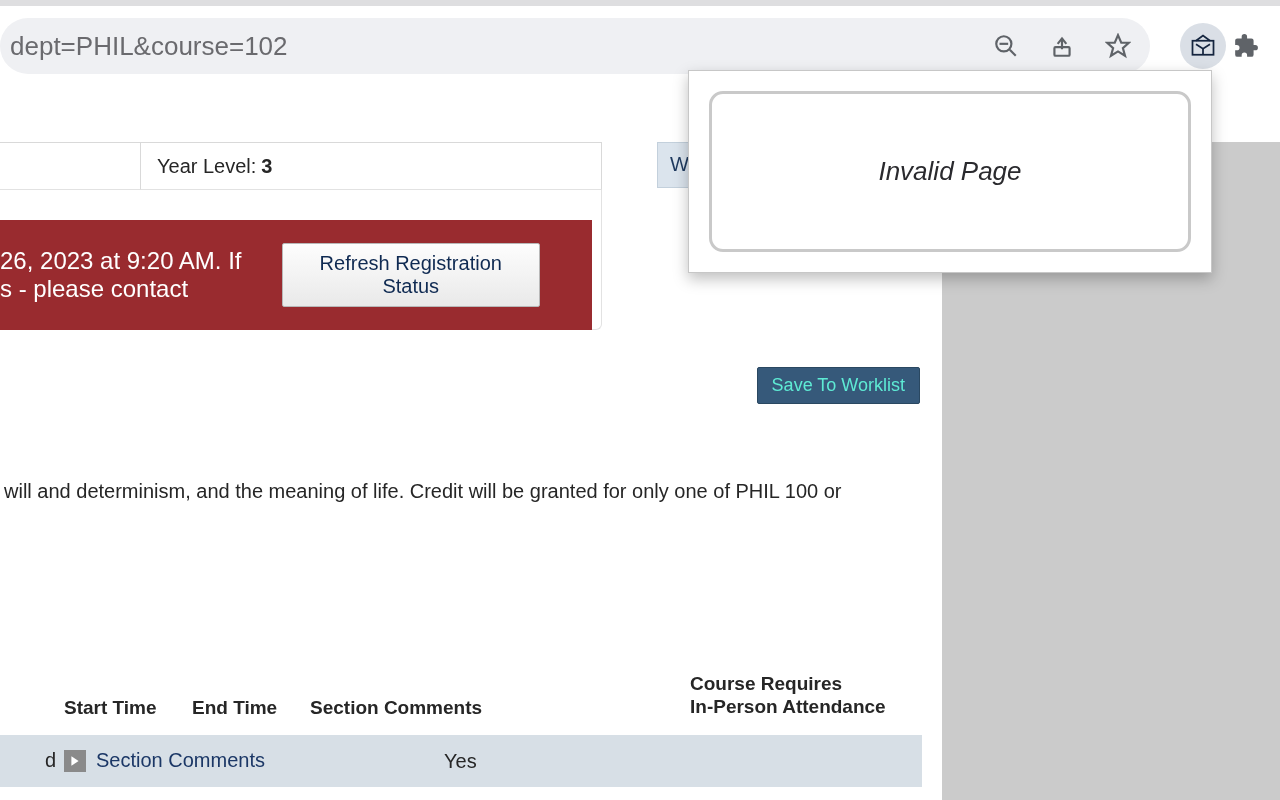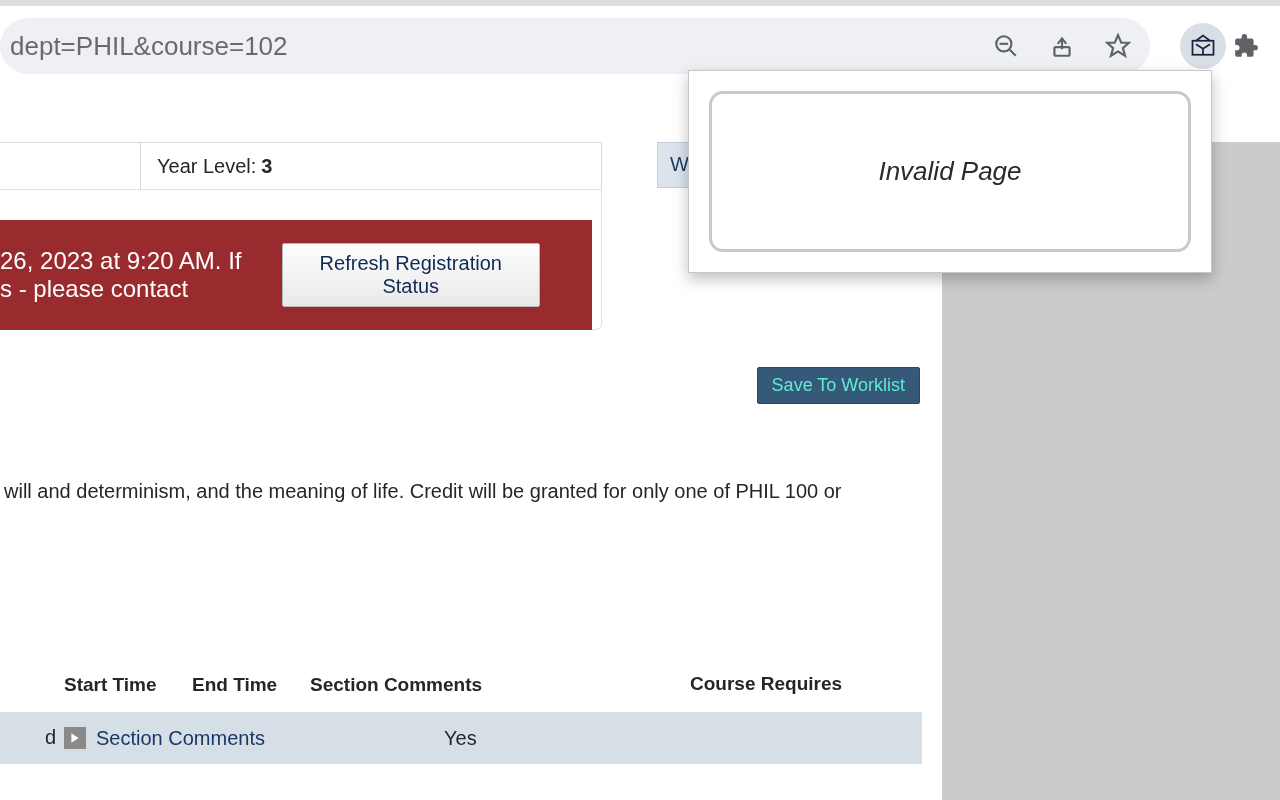--- a/index.html
+++ b/index.html
@@ -374,20 +374,21 @@
     <div class="course-desc"> will and determinism, and the meaning of life. Credit will be granted for only one of PHIL 100 or</div>
 
     <div class="sched-table">
       <div class="thead">
         <div class="th col-spacer"></div>
         <div class="th col-start">Start Time</div>
         <div class="th col-end">End Time</div>
         <div class="th col-comments">Section Comments</div>
         <div class="th col-inperson">
           <div>Course Requires</div>
+          <div>In-Person Attendance</div>
         </div>
       </div>
       <div class="trow">
         <div class="td col-spacer">d</div>
         <div class="td col-comments">
           <span class="comment-link">
             <span class="expand-box">
               <svg width="12" height="12" viewBox="0 0 10 10">
                   <path d="M2 1 L8 5 L2 9 Z" fill="#fff"></path>
                 </svg>

